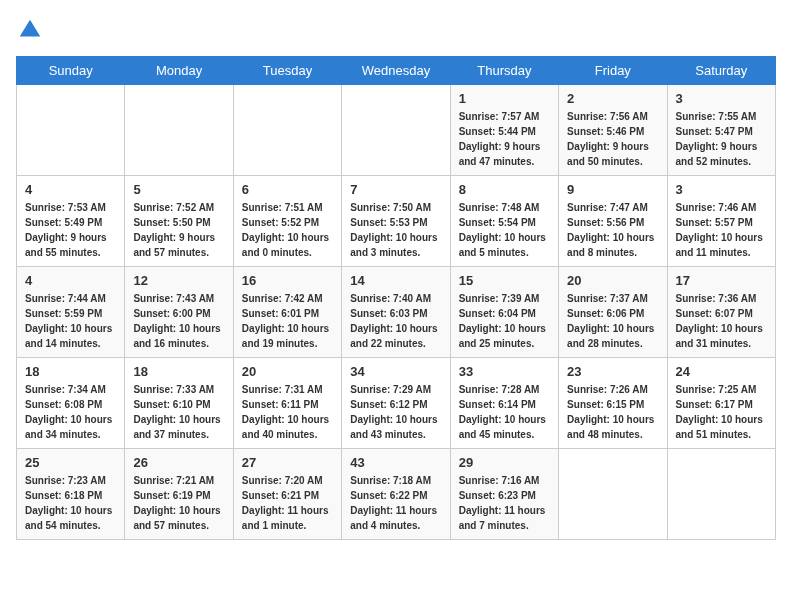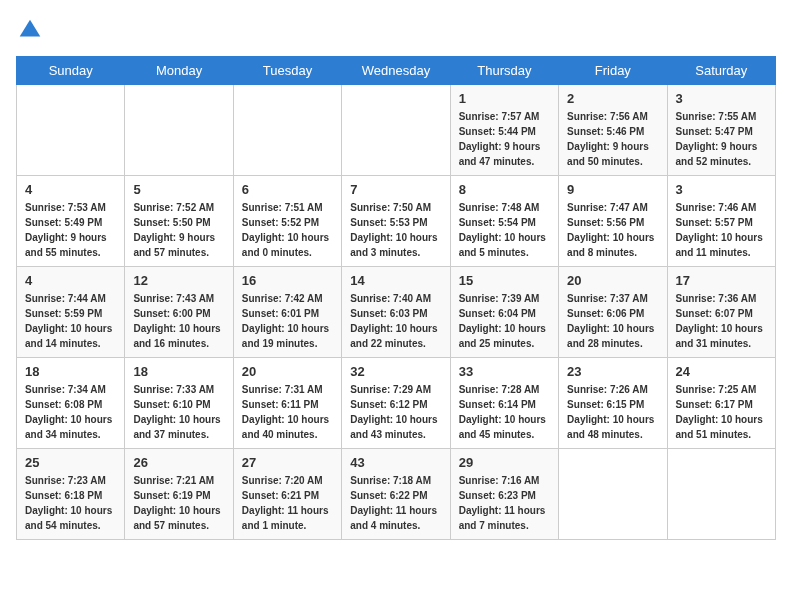--- a/index.html
+++ b/index.html
@@ -204,21 +204,21 @@
         </td>
         <td>
           <div class="day-num">18</div>
           <div class="day-info">Sunrise: 7:33 AM<br>Sunset: 6:10 PM<br>Daylight: 10 hours and 37 minutes.</div>
         </td>
         <td>
           <div class="day-num">20</div>
           <div class="day-info">Sunrise: 7:31 AM<br>Sunset: 6:11 PM<br>Daylight: 10 hours and 40 minutes.</div>
         </td>
         <td>
-          <div class="day-num">32</div>
+          <div class="day-num">34</div>
           <div class="day-info">Sunrise: 7:29 AM<br>Sunset: 6:12 PM<br>Daylight: 10 hours and 43 minutes.</div>
         </td>
         <td>
           <div class="day-num">33</div>
           <div class="day-info">Sunrise: 7:28 AM<br>Sunset: 6:14 PM<br>Daylight: 10 hours and 45 minutes.</div>
         </td>
         <td>
           <div class="day-num">23</div>
           <div class="day-info">Sunrise: 7:26 AM<br>Sunset: 6:15 PM<br>Daylight: 10 hours and 48 minutes.</div>
         </td>

